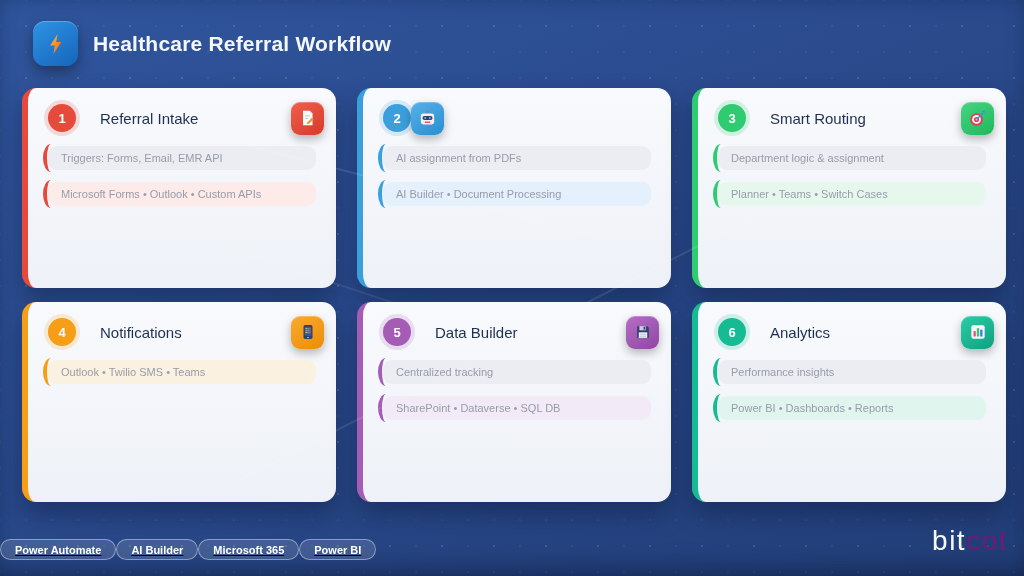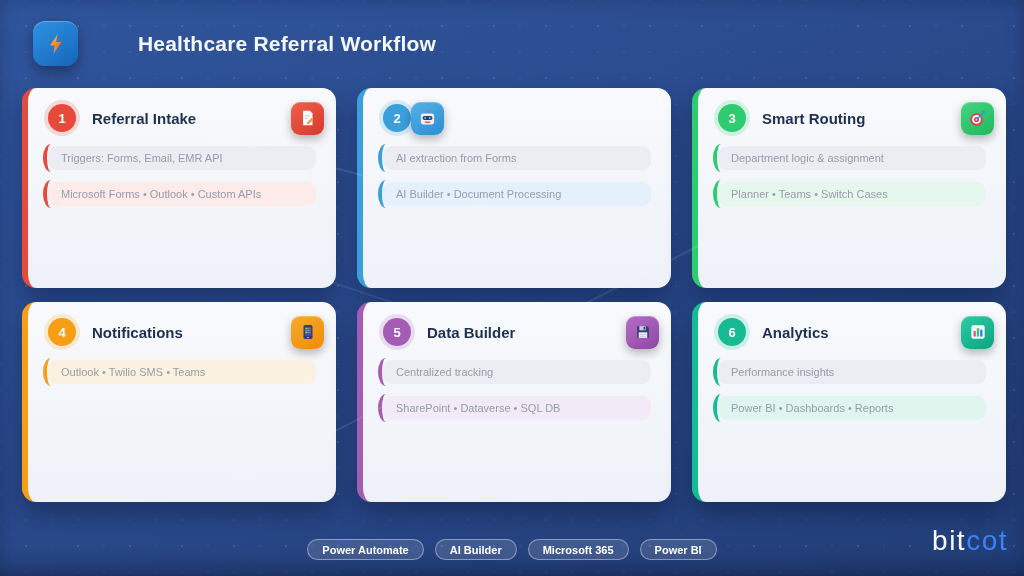--- a/index.html
+++ b/index.html
@@ -19,36 +19,36 @@
   }
   .edge-vignette { position:absolute; inset:0; pointer-events:none;
     box-shadow:inset 0 -16px 26px -12px rgba(5,12,35,.5), inset 0 10px 24px -16px rgba(5,12,35,.35); }
 
   
   .header { position:absolute; left:33px; top:21px; display:flex; align-items:center; gap:15px; }
   .app-tile { width:45px; height:45px; border-radius:12px;
     background:linear-gradient(145deg,#2f93e4,#1565ba);
     display:flex; align-items:center; justify-content:center;
     box-shadow:0 6px 14px rgba(0,0,0,.35), inset 0 1px 0 rgba(255,255,255,.25); }
-  .page-title { color:#f4f7fc; font-size:21px; font-weight:bold; letter-spacing:.2px;margin-left:45px; }
+  .page-title { color:#f4f7fc; font-size:21px; font-weight:bold; letter-spacing:.2px; }
 
   
   .grid { position:absolute; left:22px; top:88px;
     display:grid; grid-template-columns:repeat(3,314px); grid-auto-rows:200px;
     column-gap:21px; row-gap:14px; }
   .card { position:relative; border-radius:14px;
     background:linear-gradient(180deg,#f8fafd 0%, #eef1f7 100%);
     border-left:6px solid var(--a);
     box-shadow:0 12px 24px rgba(8,18,48,.38); }
   .card-head { display:flex; align-items:center; padding:14px 12px 0 20px; height:46px; }
   .num { width:28px; height:28px; border-radius:50%; flex:0 0 28px;
     background:var(--a); color:#fff; font-size:13px; font-weight:bold;
     display:flex; align-items:center; justify-content:center;
     box-shadow:0 0 0 4px var(--halo); }
-  .card-title { margin-left:16px; font-size:15px; font-weight:bold; color:#1e3052; flex:1; }
+  .card-title { margin-left:24px; font-size:15px; font-weight:normal; color:#1e3052; flex:1; }
   .tile { width:33px; height:33px; border-radius:9px; flex:0 0 33px;
     background:linear-gradient(145deg,var(--g1),var(--g2));
     display:flex; align-items:center; justify-content:center;
     box-shadow:0 4px 10px rgba(0,0,0,.28), inset 0 1px 0 rgba(255,255,255,.25); }
   .pill { position:relative; margin:0 20px; height:24px; border-radius:9px;
     display:flex; align-items:center; padding:0 13px;
     font-size:11px; color:#979caa; }
   .pill::before { content:""; position:absolute; left:-5px; top:-2px; bottom:-2px; width:12px;
     border-left:4px solid var(--a); border-radius:50%; }
   .pill.gray { background:#ebedf2; margin-top:12px; }
@@ -58,27 +58,27 @@
   .acc-blue   { --a:#3b9fdc; --halo:rgba(59,159,220,.18); --tint:#e4f0fb; --g1:#55b1e8; --g2:#2a8ed2; }
   .acc-green  { --a:#2fcb70; --halo:rgba(47,203,112,.18); --tint:#e6f8ee; --g1:#45d584; --g2:#1fb85c; }
   .acc-orange { --a:#f59e16; --halo:rgba(245,158,22,.18); --tint:#fbf1e0; --g1:#f8ab2e; --g2:#ee8c07; }
   .acc-purple { --a:#a55cb5; --halo:rgba(165,92,181,.18); --tint:#f2eaf6; --g1:#b56ec6; --g2:#8f46a3; }
   .acc-teal   { --a:#17bb93; --halo:rgba(23,187,147,.18); --tint:#e1f5ef; --g1:#2bcda6; --g2:#0ea181; }
 
   
   .streaks { position:absolute; inset:0; z-index:3; pointer-events:none; }
 
   
-  .badges { position:absolute; left:0; right:0; top:539px; display:flex; justify-content:center; gap:11px; z-index:4; }
+  .badges { position:absolute; left:0; right:0; top:539px; display:flex; z-index:4;text-decoration:underline; }
   .badge { height:21px; padding:0 14px; border-radius:11px;
     background:rgba(255,255,255,.13); border:1px solid rgba(255,255,255,.4);
     color:#fff; font-size:11px; font-weight:bold; display:flex; align-items:center; }
   .logo { position:absolute; right:16px; top:525px; z-index:4;
     font-size:28px; letter-spacing:1.5px; color:#f5f8fc; }
-  .logo .cot { color:#3b82f6; }
+  .logo .cot { color:#701a75; }
 </style>
 </head>
 <body>
 
 <div class="bg-dots"></div>
 
 <header class="header">
   <div class="app-tile">
     <svg width="22" height="24" viewBox="0 0 24 24" aria-hidden="true">
       <defs>
@@ -126,21 +126,21 @@
           <circle cx="10" cy="2.6" r="1.1" fill="#e8556e"></circle>
           <rect x="3" y="4.8" width="14" height="11.5" rx="2.6" fill="#f7eef0"></rect>
           <rect x="4.7" y="7.4" width="10.6" height="4.2" rx="2.1" fill="#30406e"></rect>
           <circle cx="7.6" cy="9.5" r="1" fill="#5ad0e8"></circle>
           <circle cx="12.4" cy="9.5" r="1" fill="#5ad0e8"></circle>
           <rect x="7" y="13.2" width="6" height="1.5" rx="0.75" fill="#e8556e"></rect>
         </svg>
       </div>
     </div>
     <div class="pill gray">
-        <span>AI extraction from Forms</span>
+        <span>AI assignment from PDFs</span>
       </div>
     <div class="pill tint">
         <span>AI Builder • Document Processing</span>
       </div>
   </section>
 
   <section class="card acc-green">
     <div class="card-head">
       <div class="num">3</div>
       <h2 class="card-title">Smart Routing</h2>

